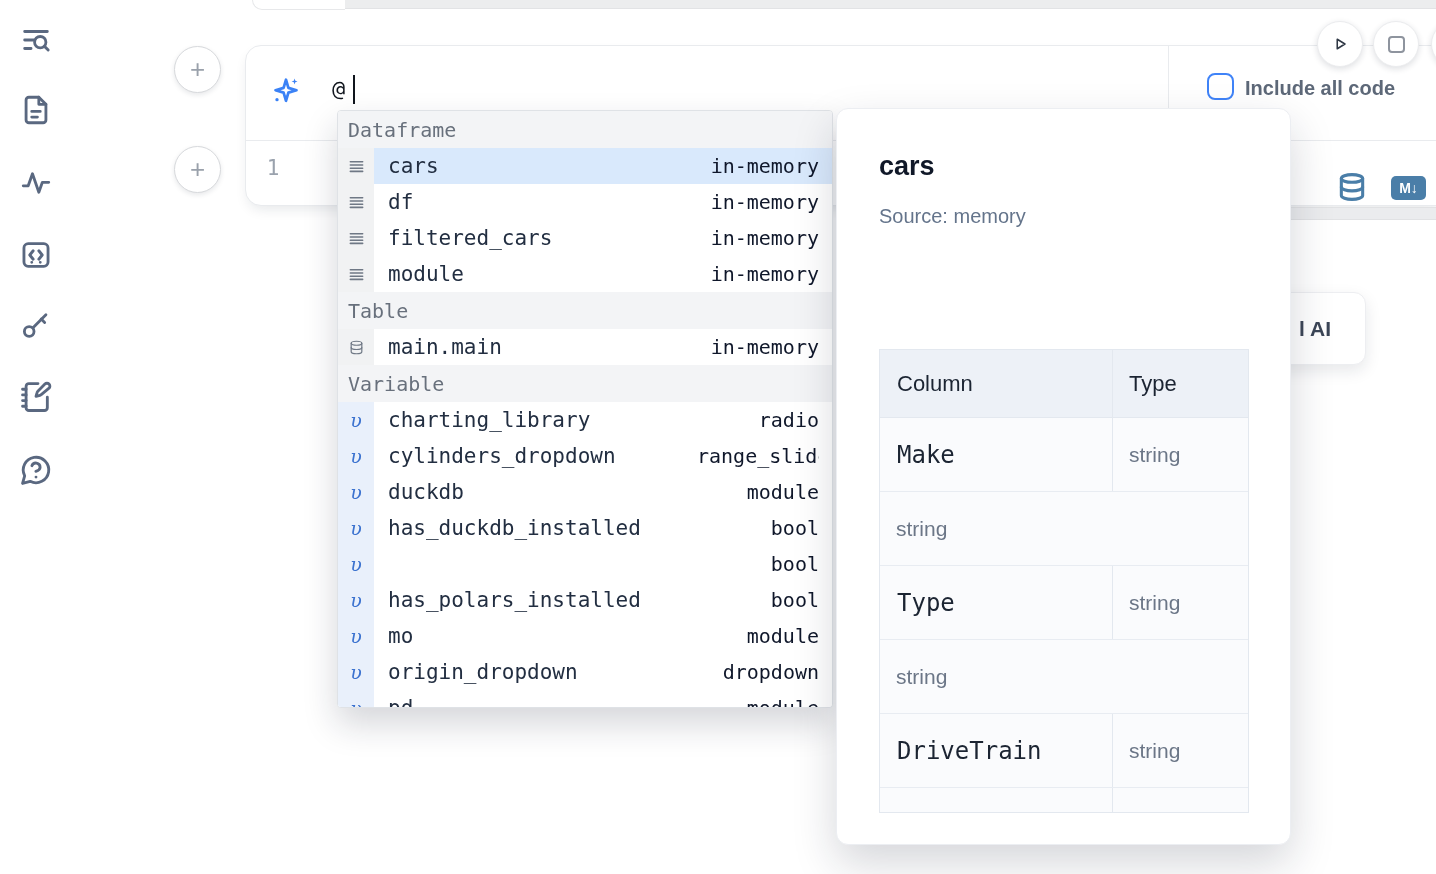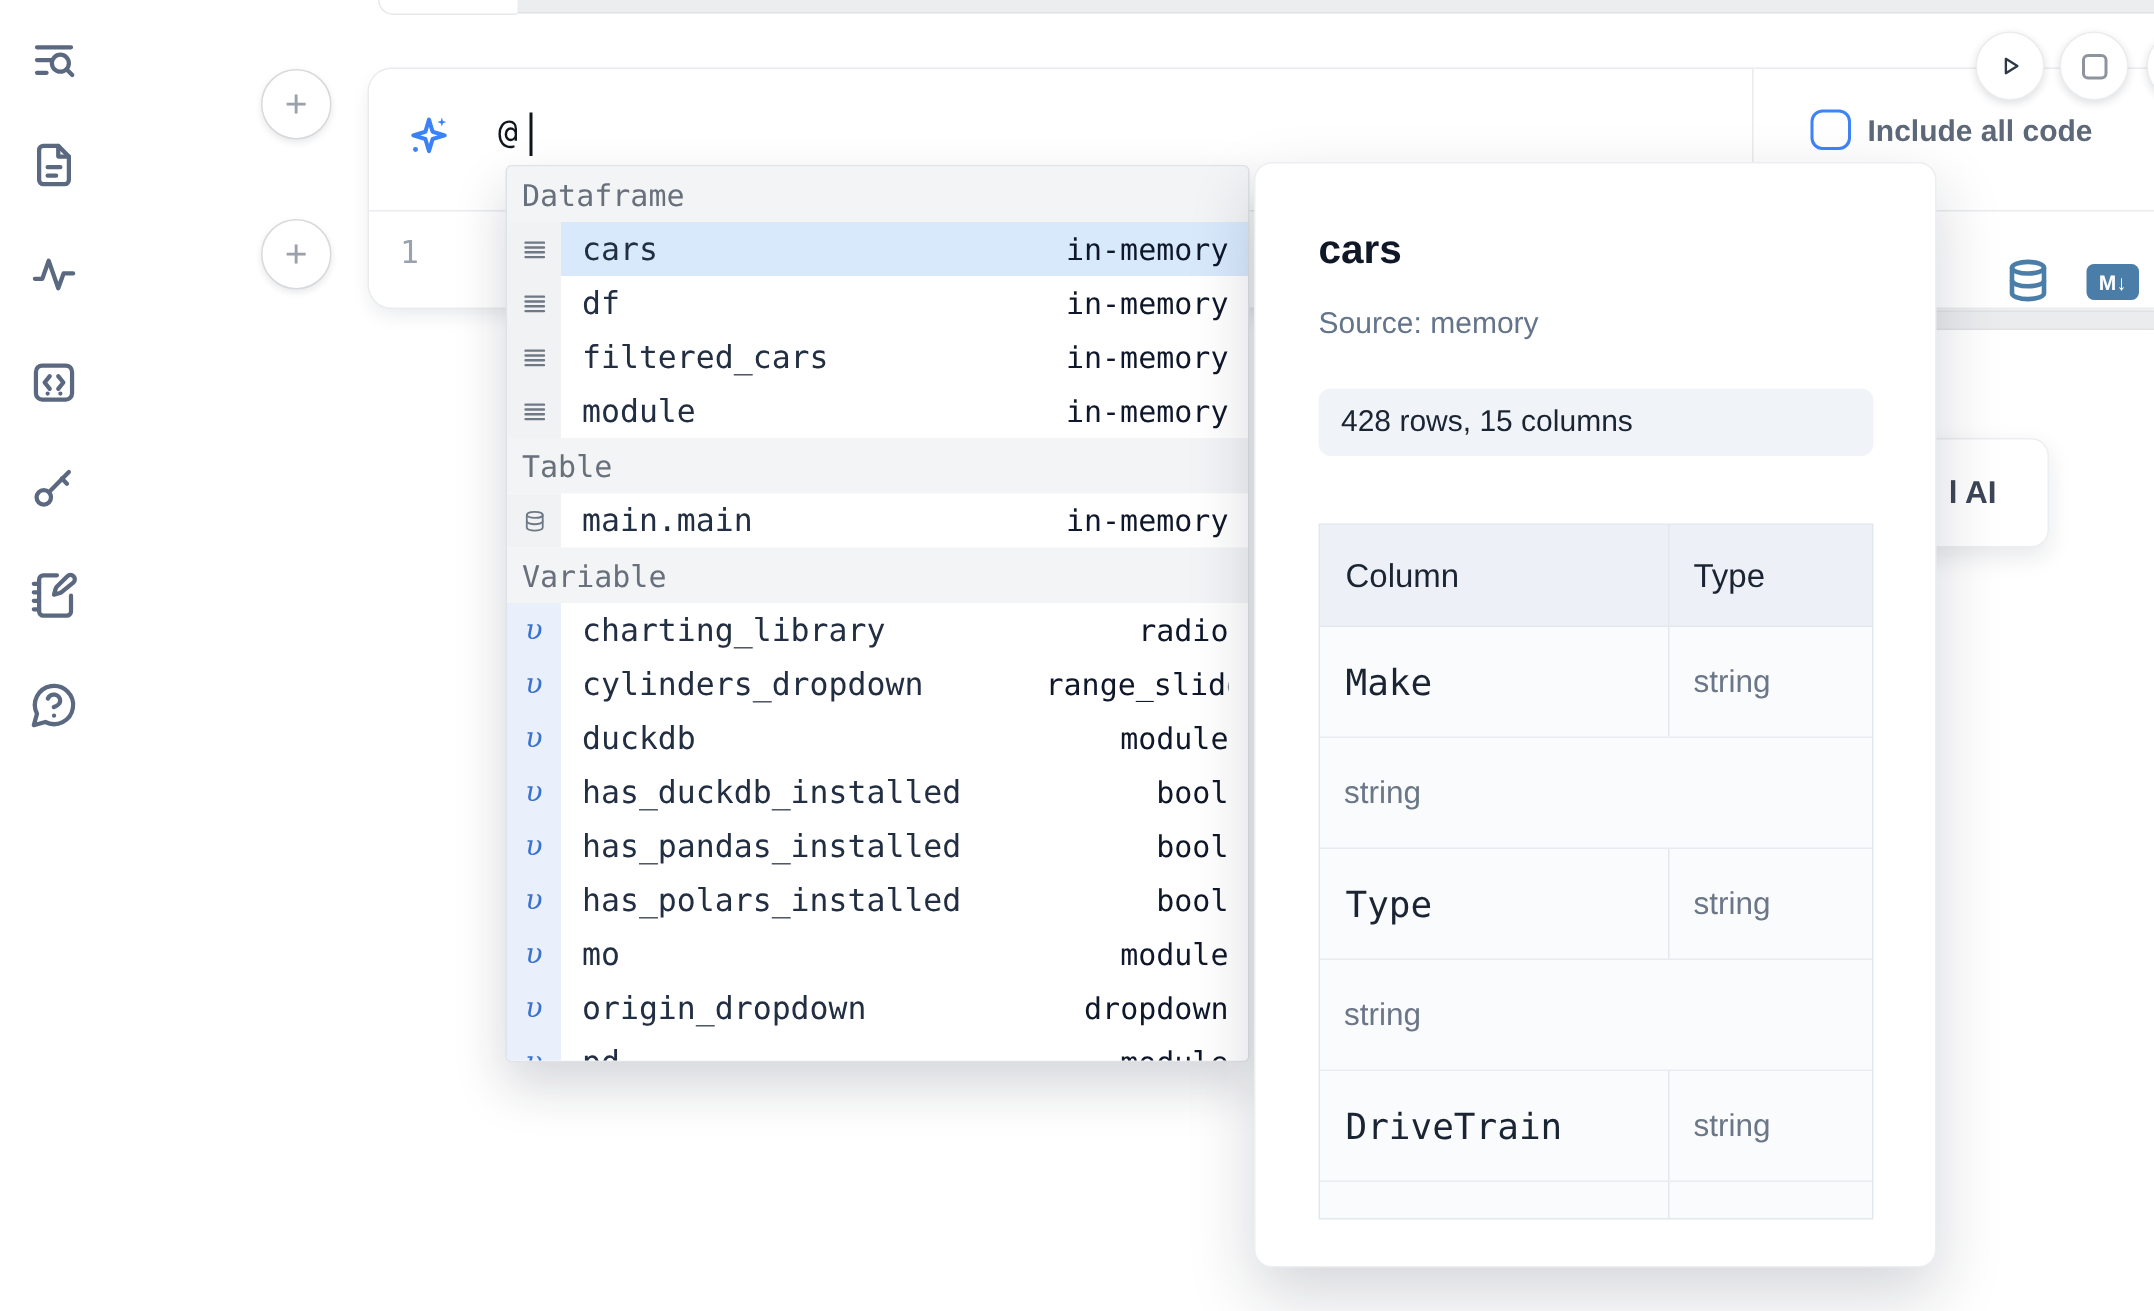--- a/index.html
+++ b/index.html
@@ -279,21 +279,20 @@
           <span class="var-glyph">υ</span>
         </span>
       <span class="dd-name">has_duckdb_installed</span>
       <span class="dd-spacer"></span>
       <span class="dd-type">bool</span>
     </div>
     <div class="dd-item">
       <span class="dd-gutter var">
           <span class="var-glyph">υ</span>
         </span>
-      <span class="dd-name">has_pandas_installed</span>
       <span class="dd-spacer"></span>
       <span class="dd-type">bool</span>
     </div>
     <div class="dd-item">
       <span class="dd-gutter var">
           <span class="var-glyph">υ</span>
         </span>
       <span class="dd-name">has_polars_installed</span>
       <span class="dd-spacer"></span>
       <span class="dd-type">bool</span>
@@ -320,21 +319,20 @@
         </span>
       <span class="dd-name">pd</span>
       <span class="dd-spacer"></span>
       <span class="dd-type">module</span>
     </div>
   </div>
 
   <div class="abs panel">
     <div class="panel-title">cars</div>
     <div class="panel-source">Source: memory</div>
-    <div class="shape-badge">428 rows, 15 columns</div>
     <div class="schema-wrap">
       <div class="schema-row head">
         <span class="sc-col">Column</span>
         <span class="sc-type">Type</span>
       </div>
       <div class="schema-row">
         <span class="sc-col colname">Make</span>
         <span class="sc-type coltype">string</span>
       </div>
       <div class="schema-row">

